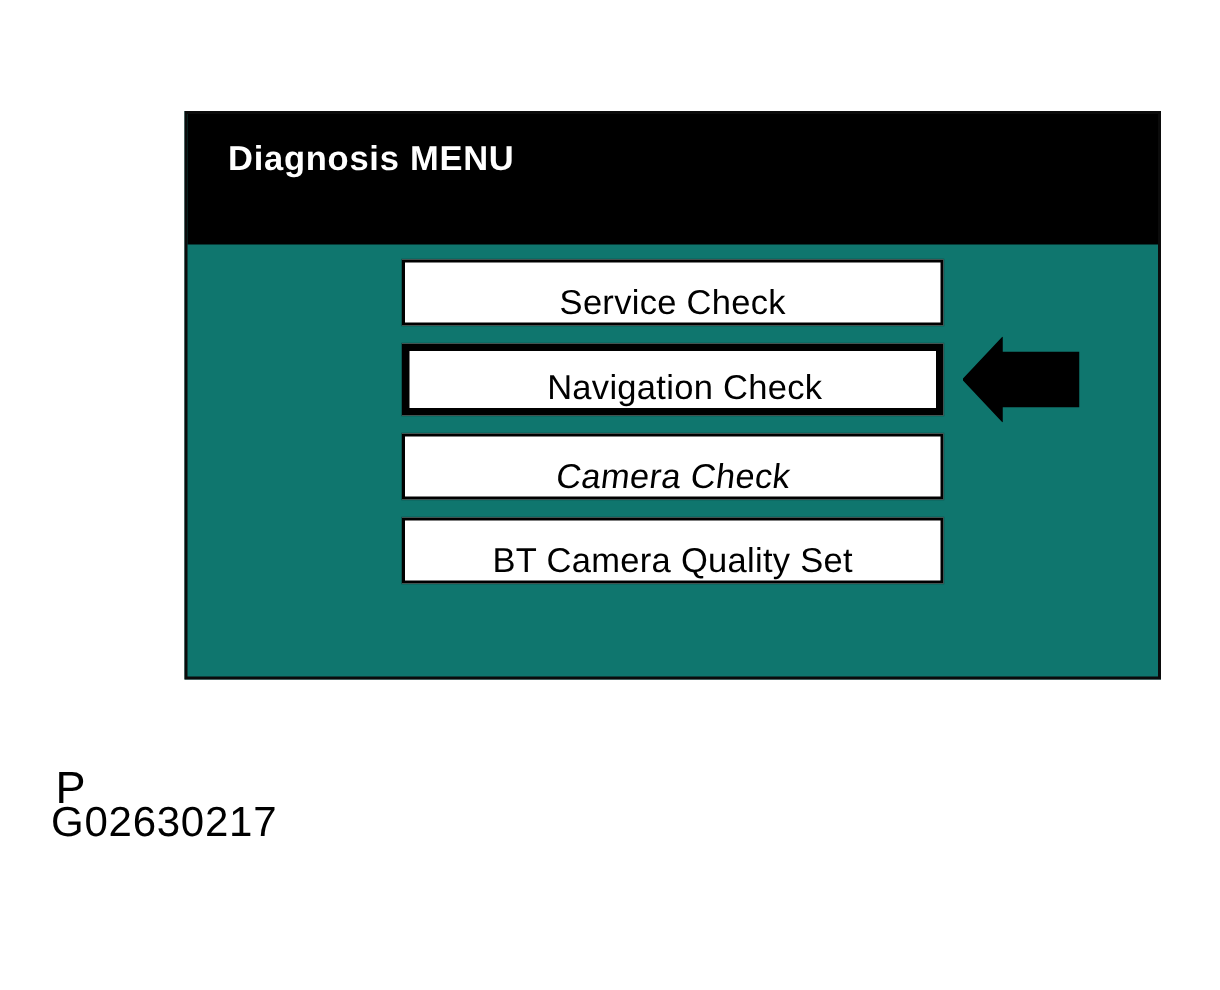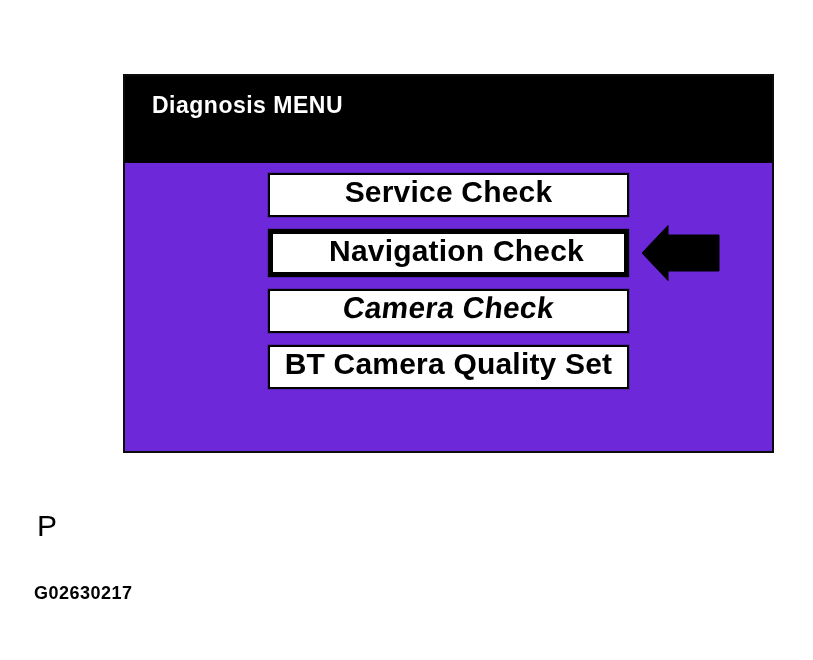--- a/index.html
+++ b/index.html
@@ -22,21 +22,21 @@
     position: relative;
     width: 813px; height: 660px;
     background: #ffffff;
   }
 
   
   .panel {
     position: absolute;
     left: 123px; top: 74px;
     width: 651px; height: 379px;
-    background: #6d28d9;
+    background: #0f766e;
     border: 2px solid #0b0b0b;
   }
   .panel-header {
     position: absolute;
     left: 0; top: 0; right: 0;
     height: 87px;
     background: var(--header-bg);
     color: var(--header-text);
   }
   .panel-title {
@@ -57,24 +57,24 @@
     flex-direction: column;
     gap: 12px;
   }
   .menu-button {
     position: relative;
     height: 44px;
     background: var(--button-bg);
     border: 2px solid var(--button-border);
     color: var(--button-text);
     display: flex;
-    align-items: flex-start;
+    align-items: flex-end;
     justify-content: center;
-    font-size: 30px;
-    font-weight: bold;
+    font-size: 23px;
+    font-weight: normal;
     letter-spacing: 0.2px;
     box-shadow: 0 0 0 0.5px rgba(0,0,0,0.35); 
     cursor: pointer;
   }
   .menu-button.selected {
     height: 48px;
     border-width: 5px;
     padding-left: 16px;
   }
   .menu-button.italic .menu-button-label {
@@ -97,25 +97,25 @@
   
   .page-marker {
     position: absolute;
     left: 37px; top: 511px;
     font-size: 30px;
     line-height: 1;
     font-weight: normal;
   }
   .figure-code {
     position: absolute;
-    left: 34px; top: 584px;
-    font-size: 18px;
+    left: 34px; top: 534px;
+    font-size: 28px;
     line-height: 1;
     letter-spacing: 0.5px;
-    font-weight: bold;
+    font-weight: normal;
   }
 </style>
 </head>
 <body>
 
 <div class="figure-canvas">
 
   <div class="panel">
 
     <div class="panel-header">

